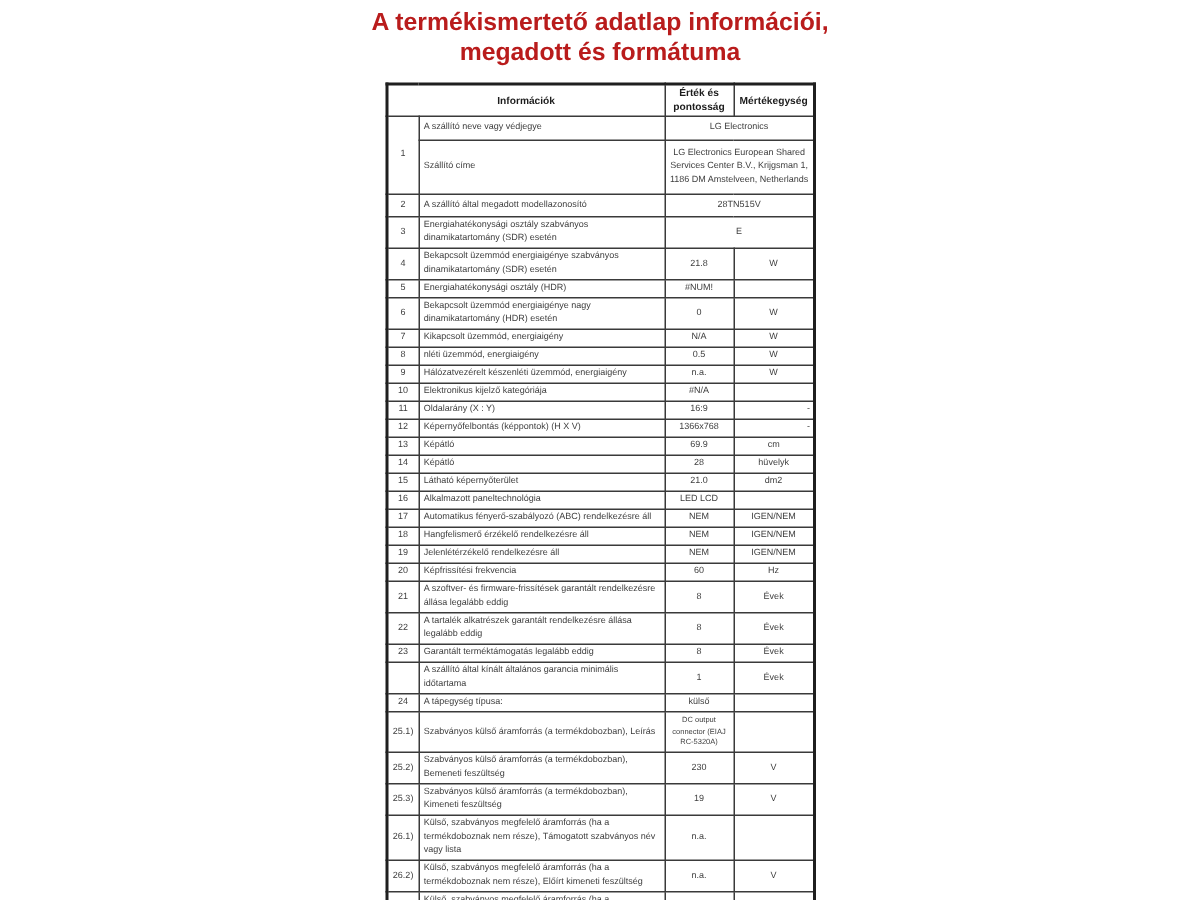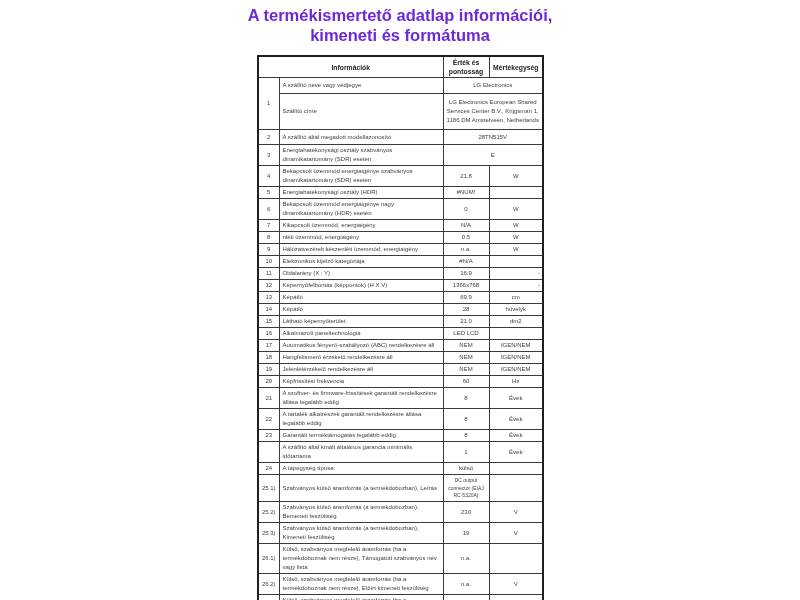--- a/index.html
+++ b/index.html
@@ -11,21 +11,21 @@
     position: relative;
   }
   .doc-title {
     position: absolute;
     top: 5px; left: 0;
     width: 100%;
     text-align: center;
     font-weight: bold;
     font-size: 16.5px;
     line-height: 20px;
-    color: #6d28d9;
+    color: #b91c1c;
   }
   .doc-title span { display: block; }
   table.fiche {
     position: absolute;
     left: 257px; top: 55px;
     width: 285px;
     border-collapse: collapse;
     table-layout: fixed;
     border: 2px solid #1f1f1f;
   }
@@ -53,21 +53,21 @@
   .fiche td.value { text-align: center; }
   .fiche td.unit  { text-align: center; }
   .fiche td.unit.right { text-align: right; padding-right: 2px; }
   .fiche td.value.small { font-size: 5px; line-height: 1.45; }
 </style>
 </head>
 <body>
 
 <div class="doc-title">
   <span>A termékismertető adatlap információi,</span>
-  <span>kimeneti és formátuma</span>
+  <span>megadott és formátuma</span>
 </div>
 
 <table class="fiche">
   <colgroup>
     <col style="width:21px">
     <col style="width:164px">
     <col style="width:46px">
     <col style="width:54px">
   </colgroup>
   <thead>

